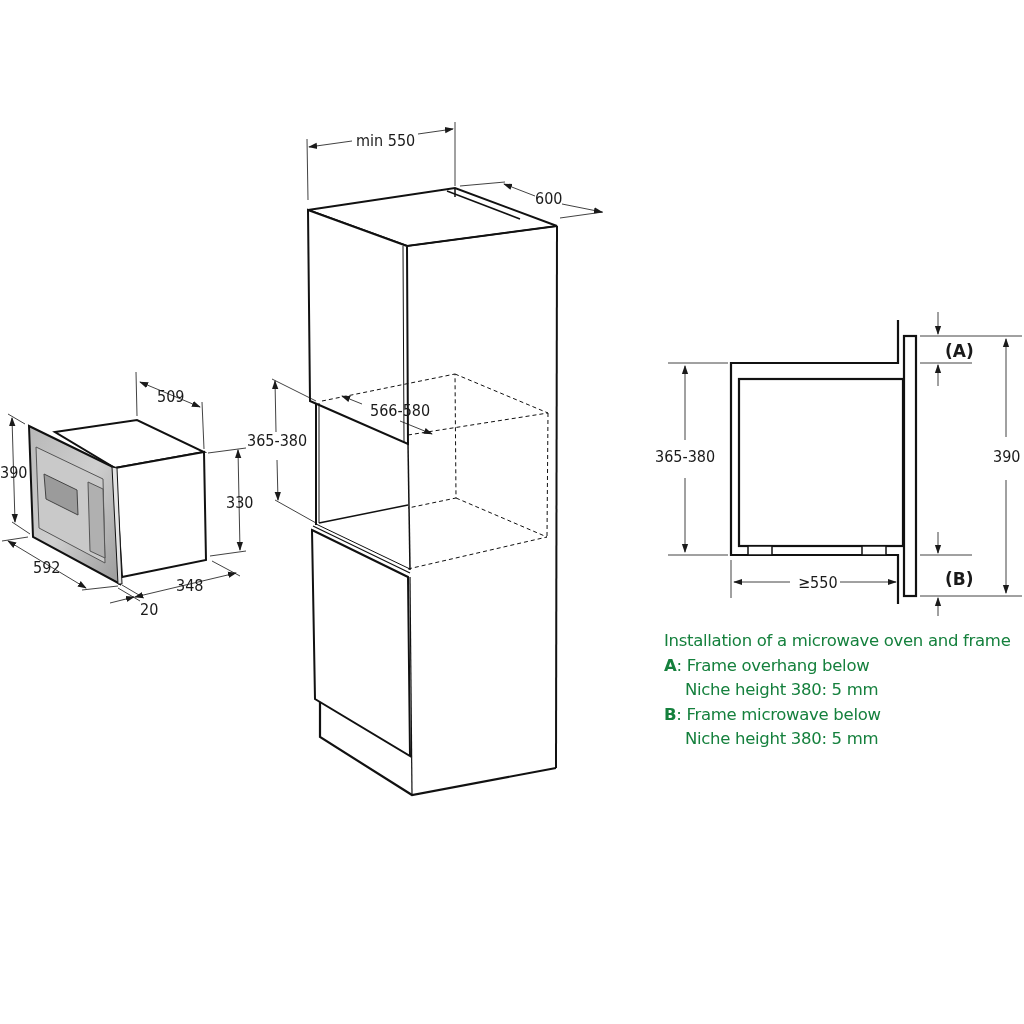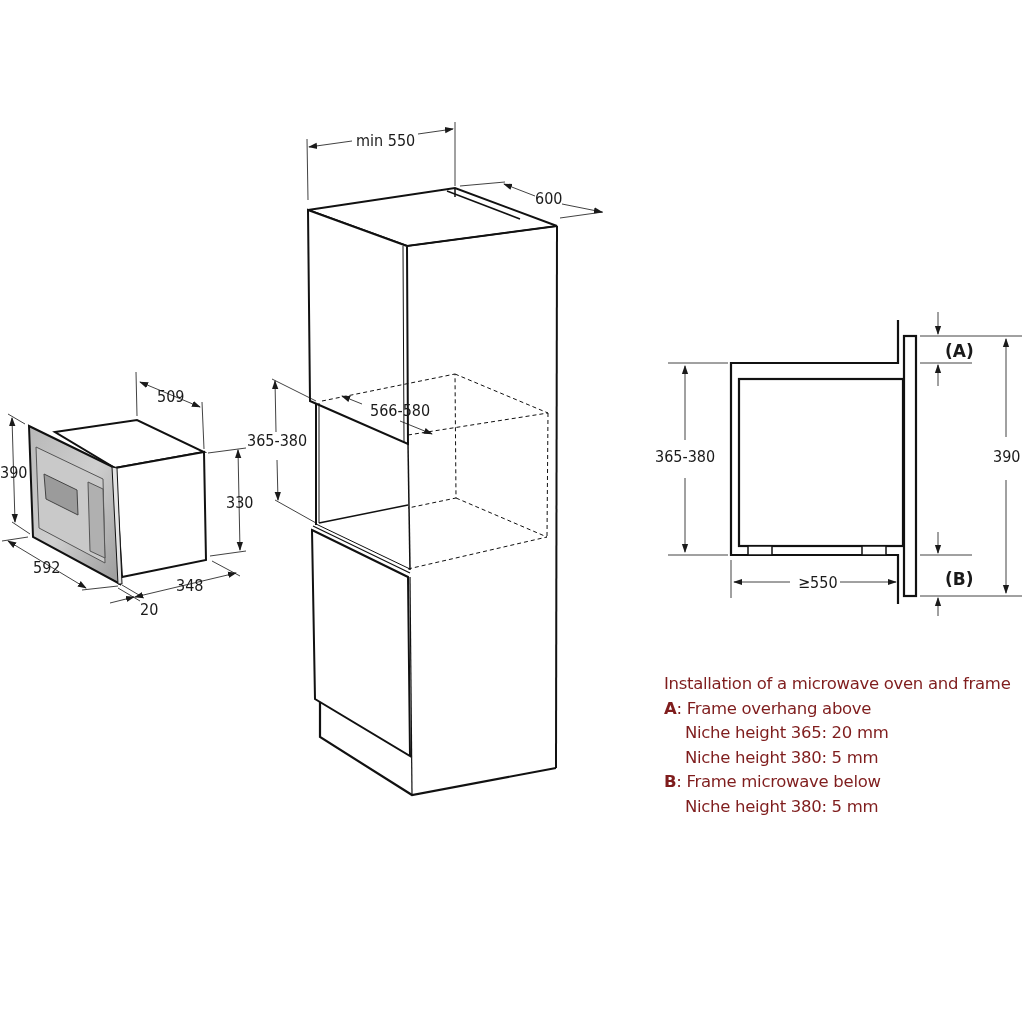--- a/index.html
+++ b/index.html
@@ -1,20 +1,20 @@
 <!DOCTYPE html>
 <html><head>
 <meta charset="utf-8">
 <style>
   html, body { margin:0; padding:0; background:#ffffff; }
   body { width:1024px; height:1024px; position:relative; overflow:hidden; font-family:"DejaVu Sans", sans-serif; color:#1a1a1a; }
   svg#drawing { position:absolute; left:0; top:0; }
   .dim { font-family:"DejaVu Sans Condensed","DejaVu Sans", sans-serif; font-size:16px; fill:#1a1a1a; }
   .dimbold { font-family:"DejaVu Sans", sans-serif; font-size:17px; font-weight:bold; fill:#1a1a1a; }
-  .caption { position:absolute; left:664px; top:629px; width:360px; font-family:"DejaVu Sans", sans-serif; font-size:16.5px; line-height:24.6px; color:#7f1d1d; letter-spacing:-0.3px;margin-top:43px; }
+  .caption { position:absolute; left:664px; top:629px; width:360px; font-family:"DejaVu Sans", sans-serif; font-size:16.5px; line-height:24.6px; color:#15803d; letter-spacing:-0.3px; }
   .caption .line { white-space:nowrap; }
   .caption .indent { padding-left:21px; }
   .caption .key { font-weight:bold; }
 </style>
 </head>
 <body>
 
 <svg id="drawing" width="1024" height="1024" viewBox="0 0 1024 1024" xmlns="http://www.w3.org/2000/svg">
   <defs>
     <marker id="arr" viewBox="0 0 10 10" refX="9" refY="5" markerWidth="9" markerHeight="9" orient="auto-start-reverse" markerUnits="userSpaceOnUse">
@@ -159,18 +159,17 @@
   </g>
   <text class="dim" x="655" y="462">365-380</text>
   <text class="dim" x="993" y="462">390</text>
   <text class="dim" x="798" y="588">≥550</text>
   <text class="dimbold" x="945" y="357">(A)</text>
   <text class="dimbold" x="945" y="585">(B)</text>
 </svg>
 
 <div class="caption">
   <div class="line">Installation of a microwave oven and frame</div>
-  <div class="line"><span class="key">A</span><span>: Frame overhang above</span></div>
-  <div class="line indent">Niche height 365: 20 mm</div>
+  <div class="line"><span class="key">A</span><span>: Frame overhang below</span></div>
   <div class="line indent">Niche height 380: 5 mm</div>
   <div class="line"><span class="key">B</span><span>: Frame microwave below</span></div>
   <div class="line indent">Niche height 380: 5 mm</div>
 </div>
 
 </body></html>

